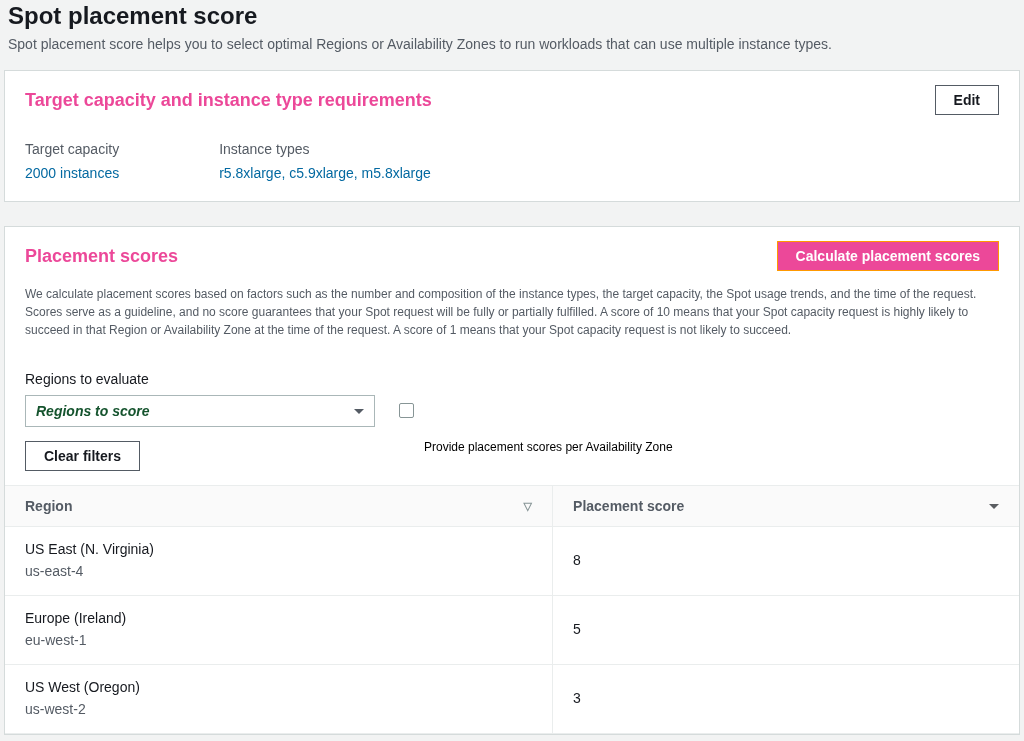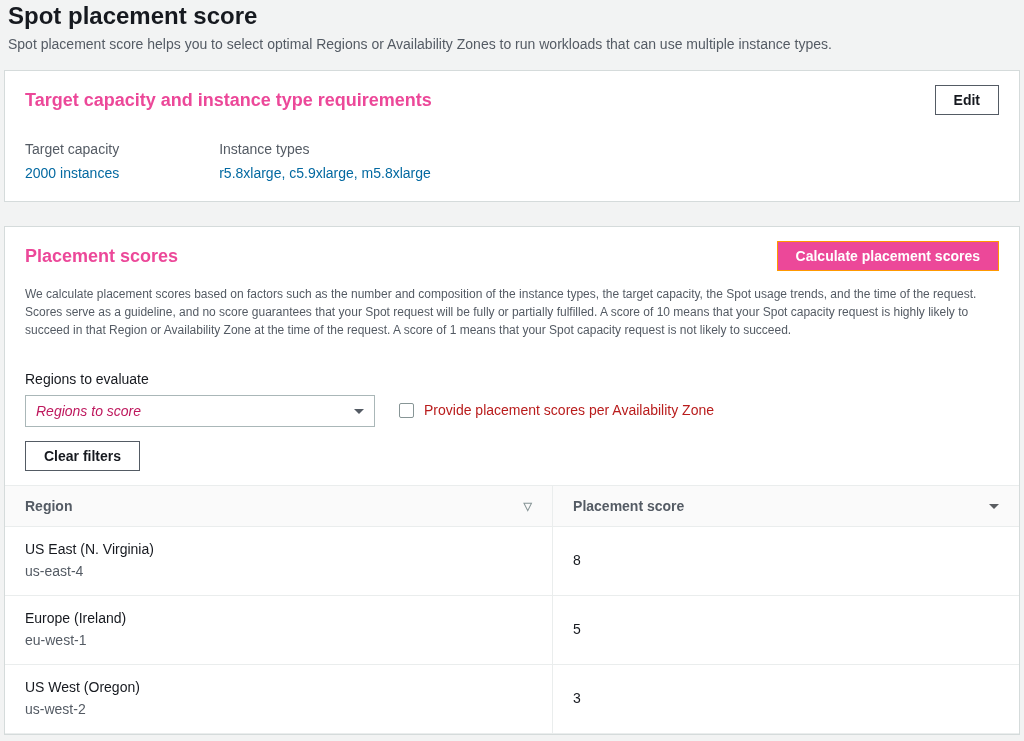--- a/index.html
+++ b/index.html
@@ -102,24 +102,25 @@
       width: 350px;
       height: 32px;
       border: 1px solid #aab7b8;
       background: #fff;
       display: flex;
       align-items: center;
       padding: 0 10px;
       cursor: pointer;
     }
     .select-placeholder {
-      color: #be185d;
+      color: #14532d;
       font-style: italic;
       font-size: 14px;
       flex: 1;
+      font-weight: bold;
     }
     .caret {
       width: 0;
       height: 0;
       border-left: 5px solid transparent;
       border-right: 5px solid transparent;
       border-top: 5px solid #545b64;
     }
     .clear-row {
       margin-top: 14px;
@@ -136,23 +137,24 @@
       width: 15px;
       height: 15px;
       border: 1px solid #879596;
       border-radius: 2px;
       background: #fff;
       flex-shrink: 0;
       margin-top: 2px;
       cursor: pointer;
     }
     .checkbox-label {
-      font-size: 14px;
-      color: #b91c1c;
+      font-size: 12px;
+      color: #000000;
       line-height: 1.4;
+      margin-top: 38px;
     }
     .table {
       width: 100%;
       border-collapse: collapse;
     }
     .table thead th {
       text-align: left;
       font-weight: 700;
       font-size: 14px;
       color: #545b64;

